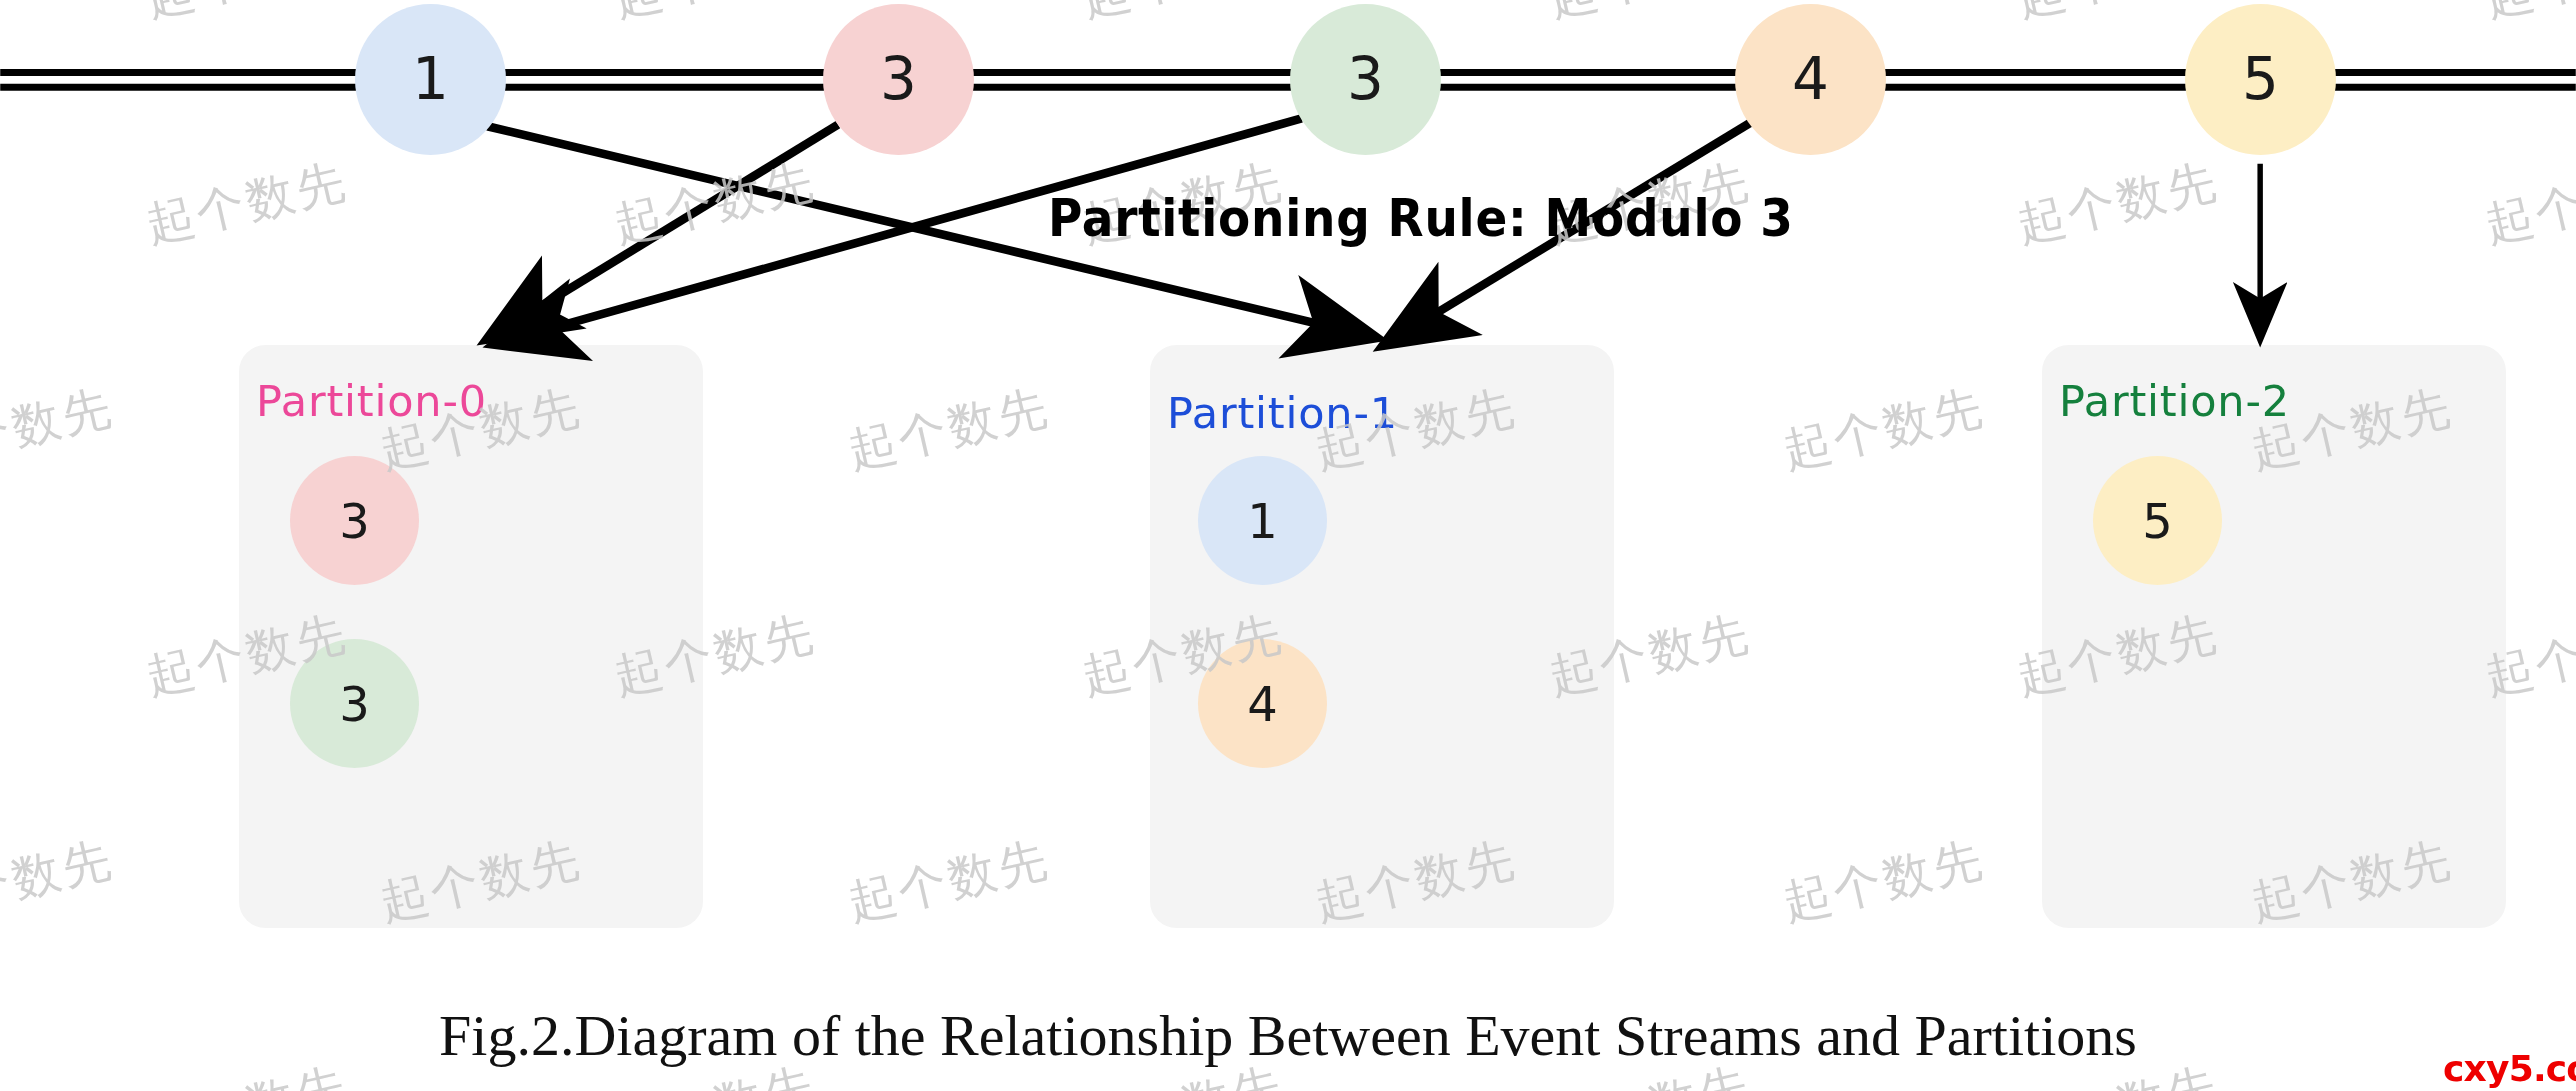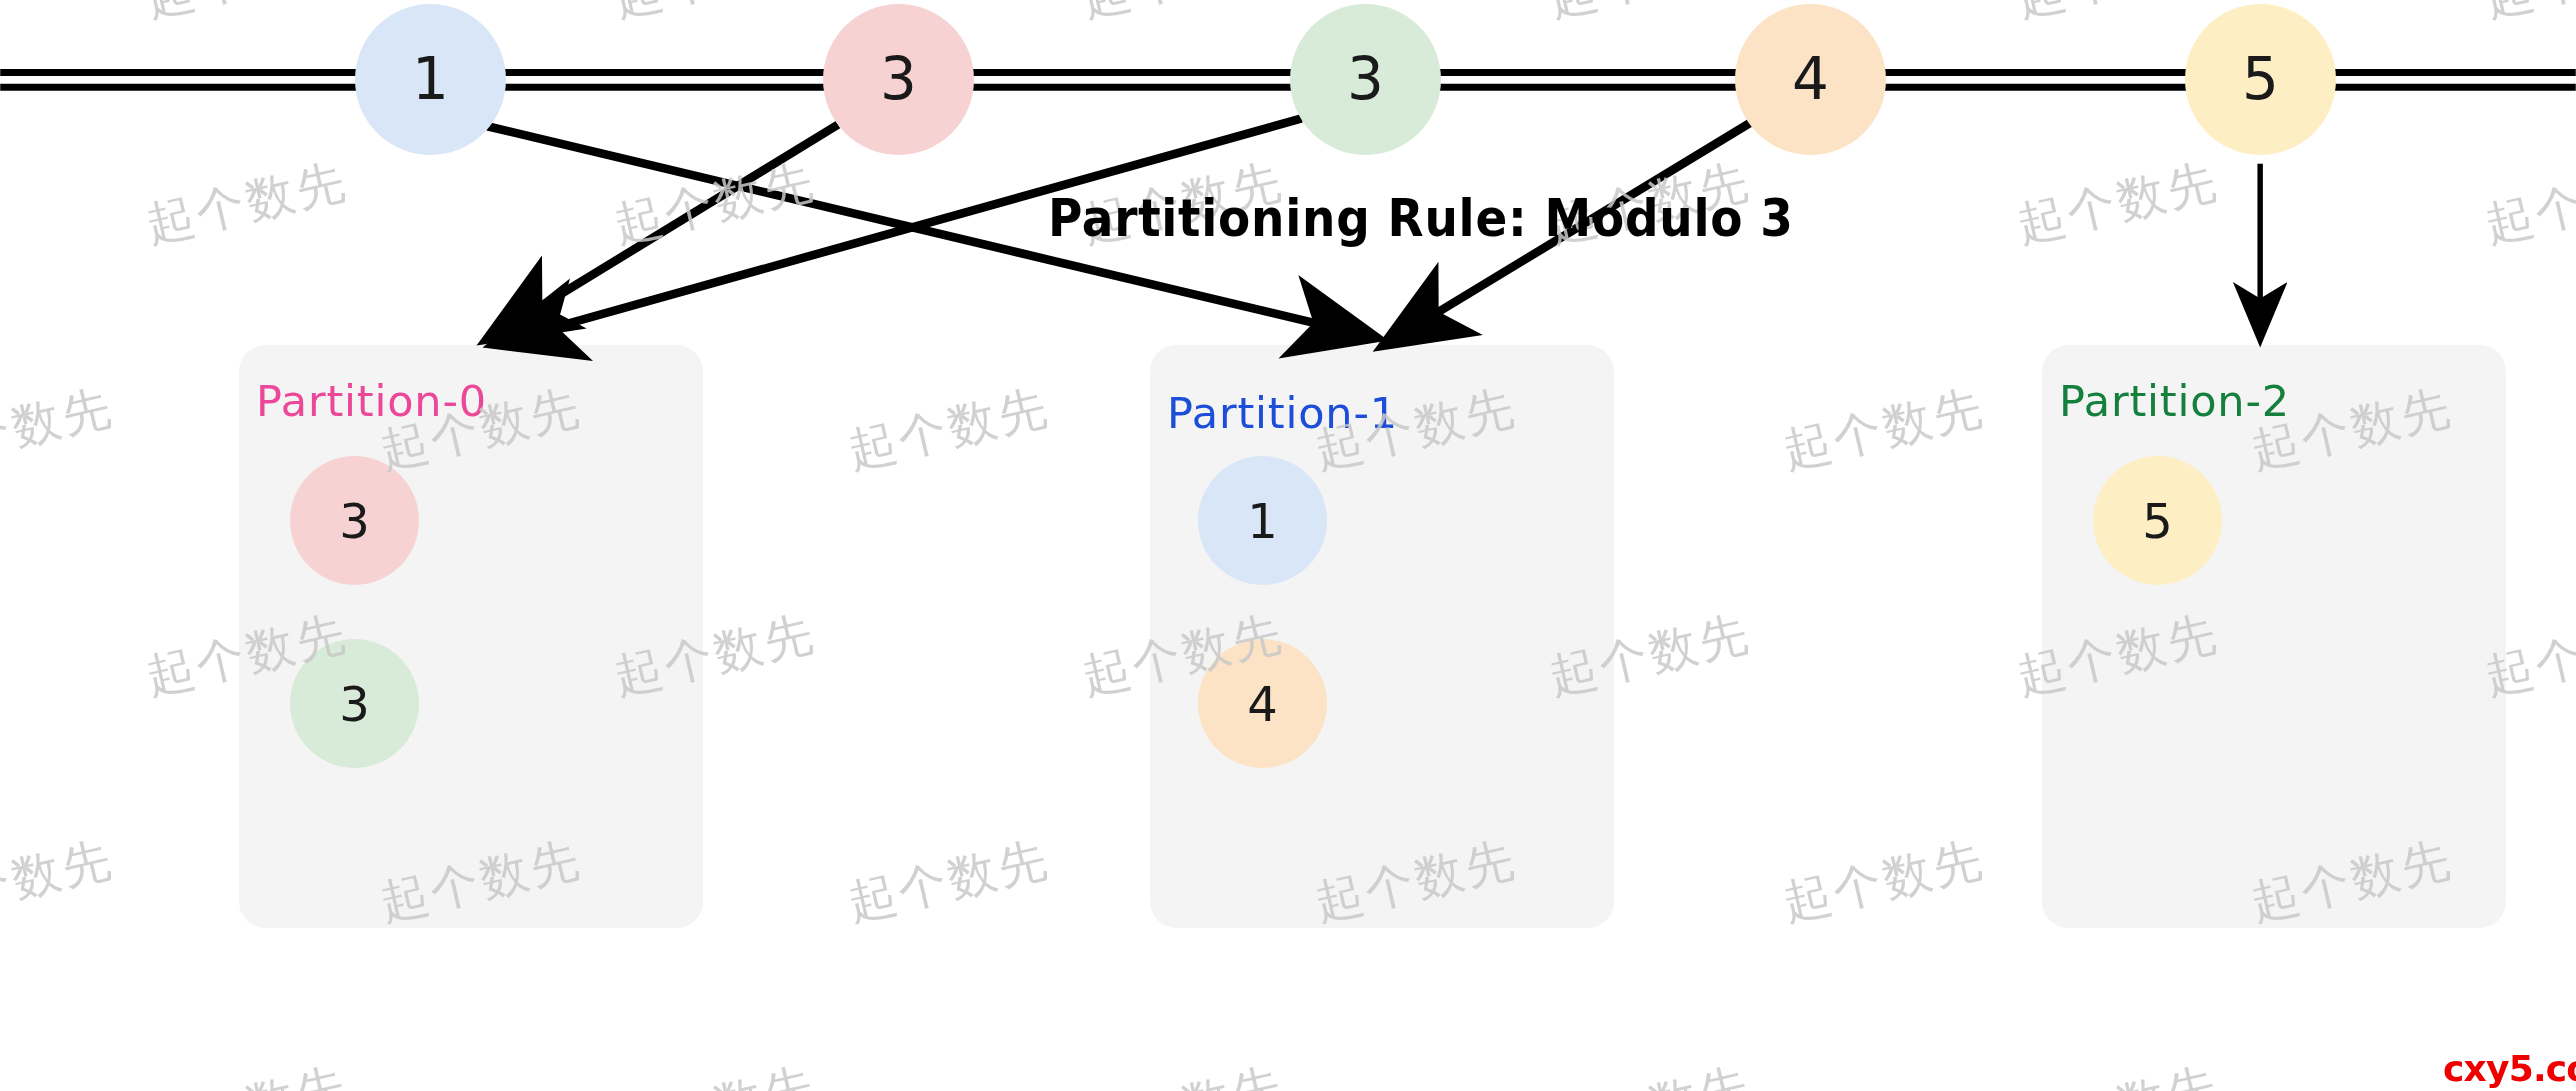--- a/index.html
+++ b/index.html
@@ -135,17 +135,18 @@
   <div id="snodes">
       <div class="snode" style="left: 355px; top: 3.9px; width: 151px; height: 151px; background: rgb(217, 230, 247);">1</div>
       <div class="snode" style="left: 823px; top: 3.9px; width: 151px; height: 151px; background: rgb(247, 210, 210);">3</div>
       <div class="snode" style="left: 1290px; top: 3.9px; width: 151px; height: 151px; background: rgb(216, 234, 216);">3</div>
       <div class="snode" style="left: 1735px; top: 3.9px; width: 151px; height: 151px; background: rgb(252, 227, 198);">4</div>
       <div class="snode" style="left: 2185px; top: 3.9px; width: 151px; height: 151px; background: rgb(253, 238, 196);">5</div>
     </div>
 
   <div id="rule-title" style="left: 1048px; top: 189px;">Partitioning Rule: Modulo 3</div>
 
+  <div id="caption" style="left: 0px; top: 1002px;">Fig.2.Diagram of the Relationship Between Event Streams and Partitions</div>
 
   <div id="sitemark" style="left: 2443px; top: 1048px;">cxy5.com</div>
 
 </div>
 
 
 </body></html>

